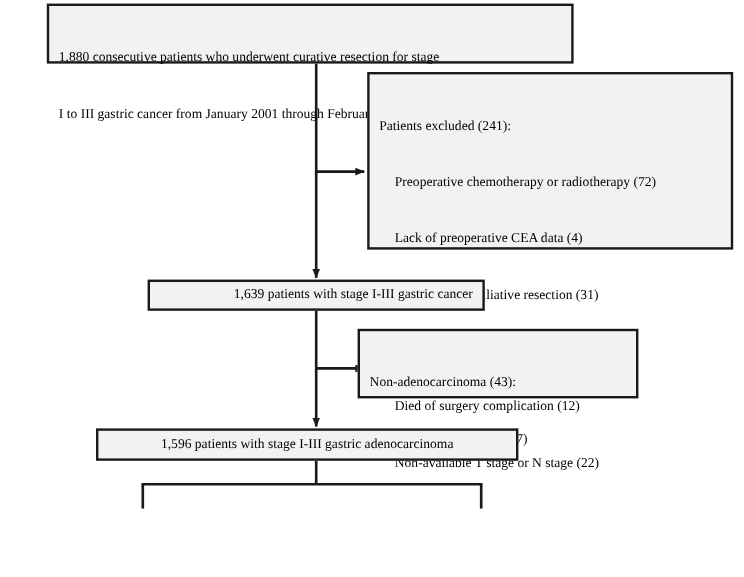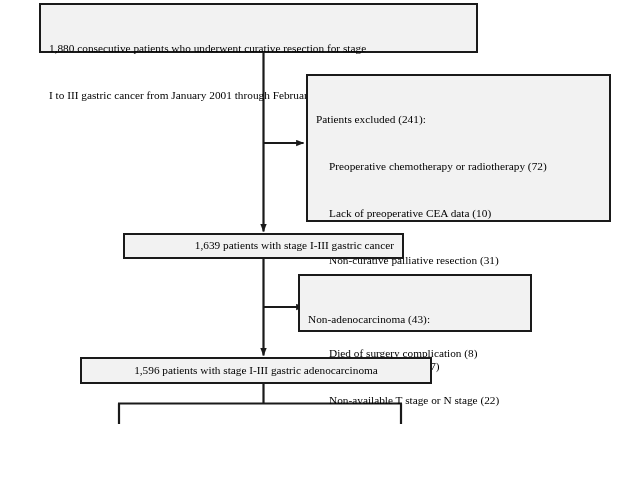--- a/index.html
+++ b/index.html
@@ -26,21 +26,21 @@
     padding: 5px 8px;
     white-space: pre-wrap;
   }
   .node .ln { display: block; }
   .node .ind1 { padding-left: 13px; }
 
   
   #box-enrolled { left: 39px; top: 3px; width: 439px; height: 50px; }
 
   
-  #box-excluded { left: 306px; top: 74px; width: 305px; height: 148px; }
+  #box-excluded { left: 306px; top: 60px; width: 305px; height: 148px; }
 
   
   #box-stage13 { left: 123px; top: 233px; width: 281px; height: 26px;
                  display: flex; align-items: center; justify-content: flex-end; }
 
   
   #box-nonadeno { left: 298px; top: 274px; width: 234px; height: 58px; }
 
   
   #box-adeno { left: 80px; top: 357px; width: 352px; height: 27px;
@@ -87,24 +87,24 @@
   </svg>
 
   <div class="node" id="box-enrolled">
     <span class="ln">1,880 consecutive patients who underwent curative resection for stage</span>
     <span class="ln">I to III gastric cancer from January 2001 through February 2016</span>
   </div>
 
   <div class="node" id="box-excluded">
     <span class="ln">Patients excluded (241):</span>
     <span class="ln ind1">Preoperative chemotherapy or radiotherapy (72)</span>
-    <span class="ln ind1">Lack of preoperative CEA data (10)</span>
+    <span class="ln ind1">Lack of preoperative CEA data (4)</span>
     <span class="ln ind1">Non-curative palliative resection (31)</span>
     <span class="ln ind1">Gastric stump carcinoma (53)</span>
-    <span class="ln ind1">Died of surgery complication (8)</span>
+    <span class="ln ind1">Died of surgery complication (12)</span>
     <span class="ln ind1">Non-available T stage or N stage (22)</span>
   </div>
 
   <div class="node" id="box-stage13">
     <span class="ln">1,639 patients with stage I-III gastric cancer</span>
   </div>
 
   <div class="node" id="box-nonadeno">
     <span class="ln">Non-adenocarcinoma (43):</span>
     <span class="ln ind1">Squamous carcinoma (37)</span>

